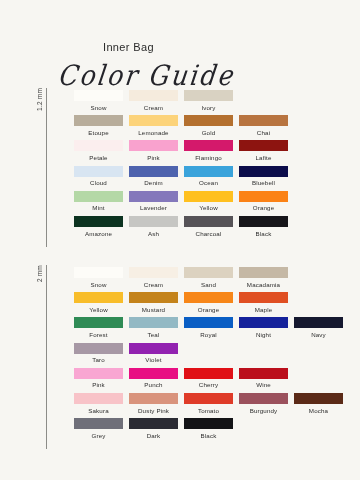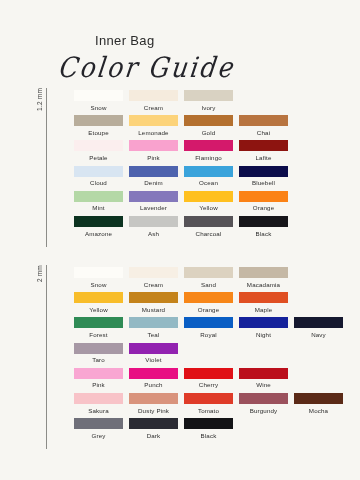--- a/index.html
+++ b/index.html
@@ -22,25 +22,25 @@
     background: #f7f6f2;
   }
 
   
   .header {
     position: absolute;
     left: 60px;
     top: 33px;
   }
   .kicker {
-    font-size: 13px;
+    font-size: 11px;
     letter-spacing: 0.35px;
     color: #2b2b2b;
     font-family: "Liberation Sans", sans-serif;
-    margin: 0;
+    margin: 8px;
     padding-left: 35px;
   }
   .script-title {
     margin: 5px 0 0 0;
     font-family: "DejaVu Serif", serif;
     font-style: italic;
     font-weight: 400;
     font-size: 25px;
     letter-spacing: 2.2px;
     color: #24242a;

